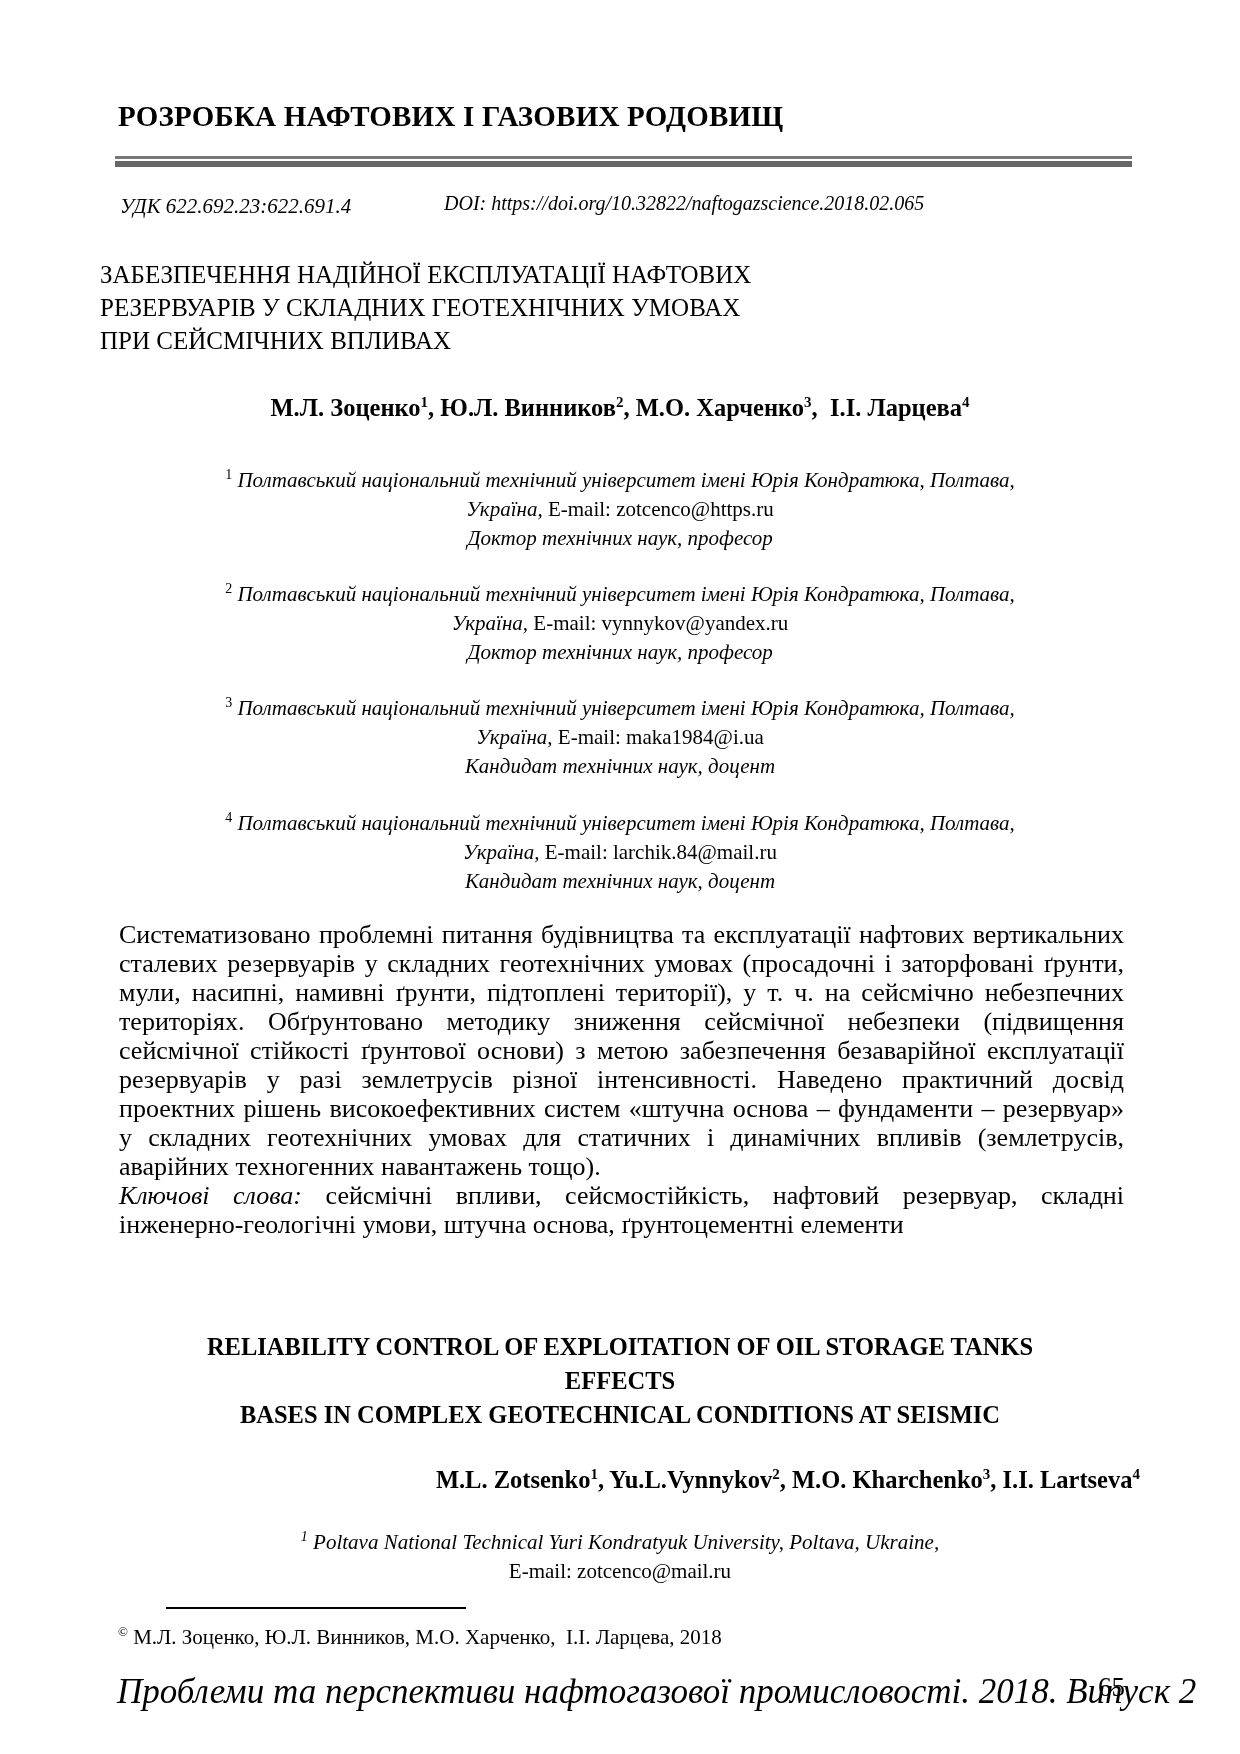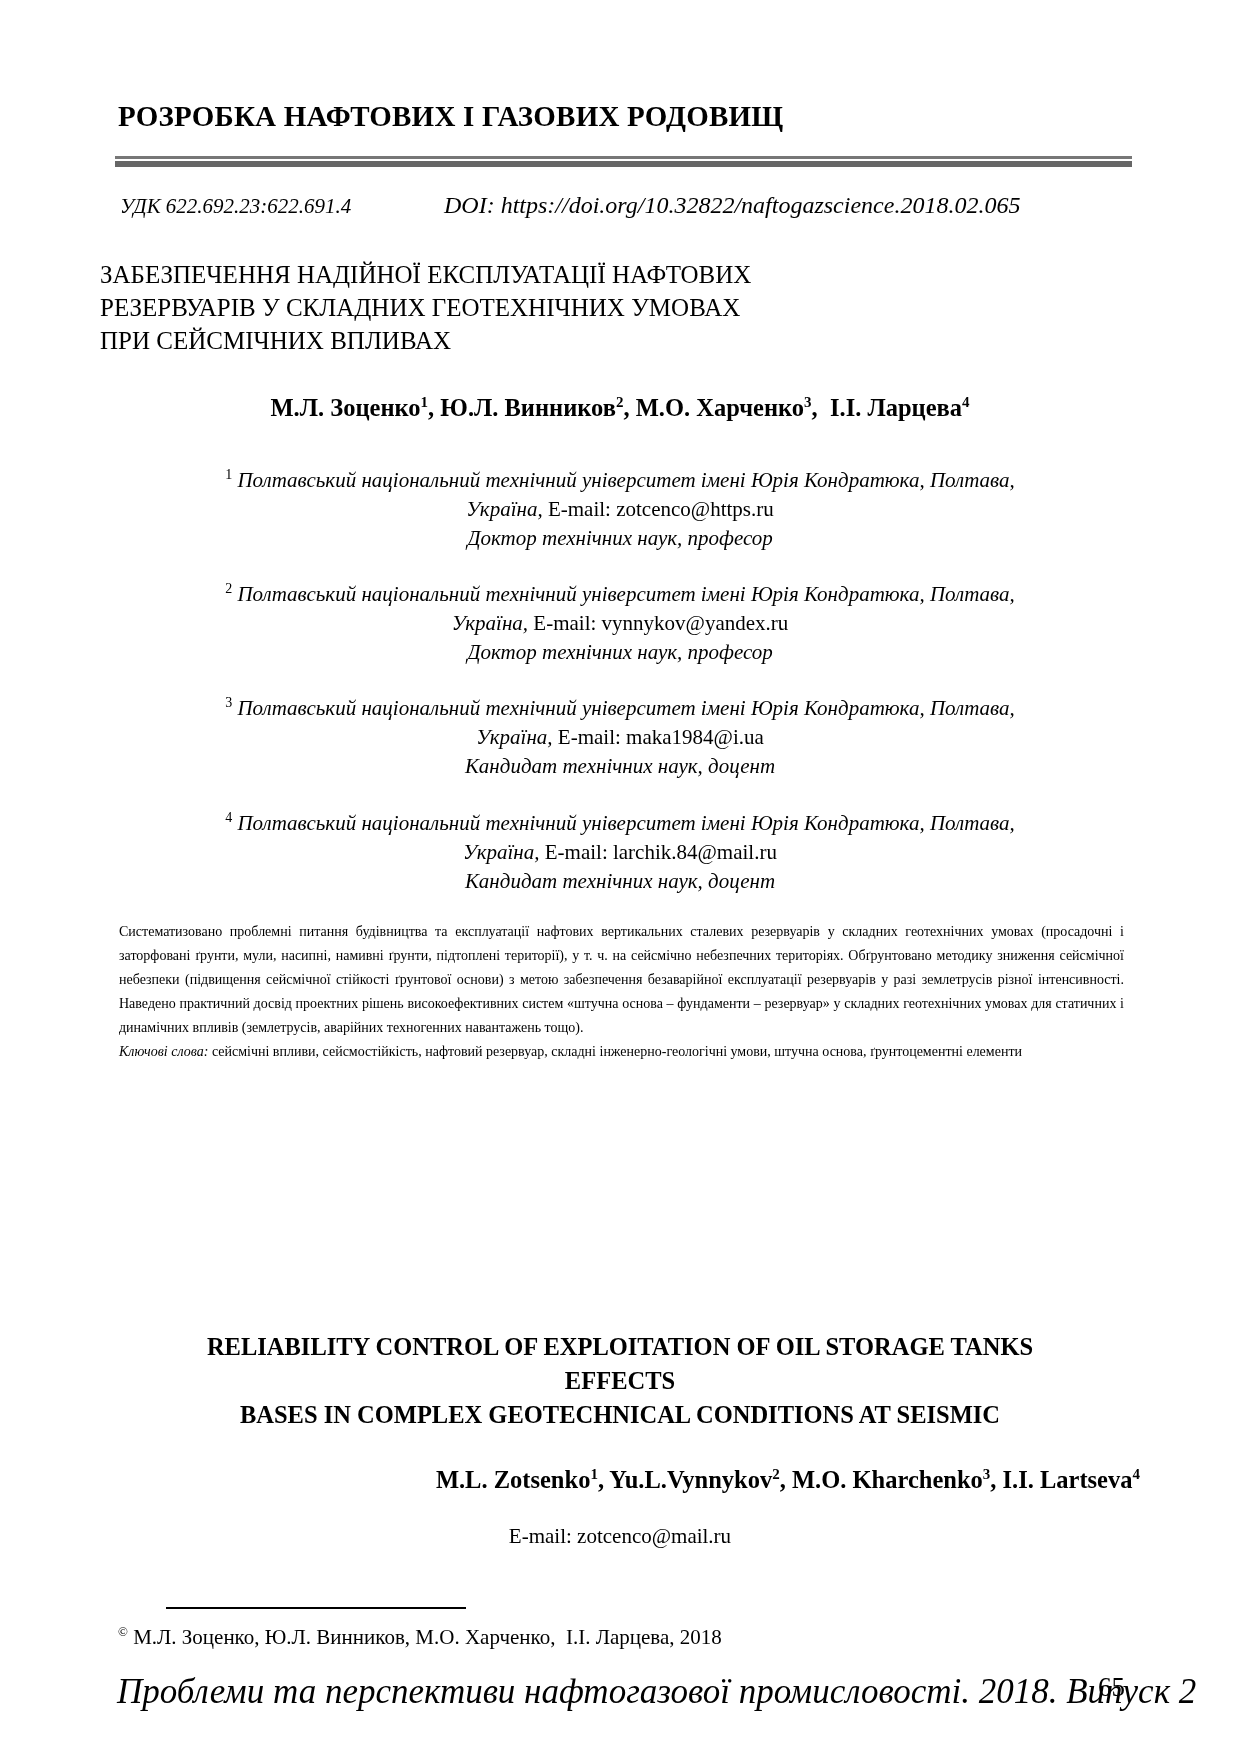--- a/index.html
+++ b/index.html
@@ -6,34 +6,34 @@
   body { width: 1240px; height: 1754px; position: relative; overflow: hidden;
          font-family: "Liberation Serif", serif; color: #000; }
   .page { position: absolute; left: 0; top: 14px; width: 1240px; height: 1754px; }
 
   .section-head { position: absolute; left: 118px; top: 86px; font-weight: bold;
                   font-size: 29px; letter-spacing: 0.2px; }
   .rule-thin { position: absolute; left: 115px; width: 1017px; top: 142px; height: 3px; background: #777; }
   .rule-thick { position: absolute; left: 115px; width: 1017px; top: 147px; height: 6px; background: #666; }
 
   .udk { position: absolute; left: 120px; top: 180px; font-style: italic; font-size: 21px; }
-  .doi { position: absolute; left: 444px; top: 178px; font-style: italic; font-size: 24px; }
+  .doi { position: absolute; left: 444px; top: 178px; font-style: italic; font-size: 20px; }
 
   .title { position: absolute; left: 100px; width: 1040px; top: 244px; text-align: left;
            font-weight: normal; font-size: 25px; line-height: 33px; }
   .authors { position: absolute; left: 100px; width: 1040px; top: 380px; text-align: center;
              font-weight: bold; font-size: 24.5px; }
   .authors sup, .authors-en sup { font-size: 15px; }
 
   .aff { position: absolute; left: 100px; width: 1040px; text-align: center; font-size: 21px; line-height: 29px; }
   .aff .it { font-style: italic; }
   .aff sup { font-size: 14px; font-style: normal; }
 
-  .abstract { position: absolute; left: 119px; width: 1005px; top: 906px; font-size: 14px;
-              line-height: 24px; text-align: justify; }
+  .abstract { position: absolute; left: 119px; width: 1005px; top: 906px; font-size: 26px;
+              line-height: 29px; text-align: justify; }
   .abstract p { margin: 0; }
   .kw-label { font-style: italic; }
 
   .title-en { position: absolute; left: 100px; width: 1040px; top: 1316px; text-align: center;
               font-weight: bold; font-size: 24.5px; line-height: 34px; }
   .authors-en { position: absolute; left: 100px; width: 1040px; top: 1452px; text-align: right;
                 font-weight: bold; font-size: 24.5px; }
   .aff-en { position: absolute; left: 100px; width: 1040px; top: 1508px; text-align: center;
             font-size: 21px; line-height: 29px; }
   .aff-en .it { font-style: italic; }
@@ -101,20 +101,21 @@
     <div>RELIABILITY CONTROL OF EXPLOITATION OF OIL STORAGE TANKS</div>
     <div>EFFECTS</div>
     <div>BASES IN COMPLEX GEOTECHNICAL CONDITIONS AT SEISMIC</div>
   </div>
 
   <div class="authors-en">
     <span>M.L. Zotsenko</span><sup>1</sup><span>, </span><span>Yu.L.Vynnykov</span><sup>2</sup><span>, </span><span>M.O. Kharchenko</span><sup>3</sup><span>, </span><span>I.I. Lartseva</span><sup>4</sup>
   </div>
 
   <div class="aff-en">
+    <div><sup>1</sup> <span class="it">Poltava National Technical Yuri Kondratyuk University, Poltava, Ukraine,</span></div>
     <div>E-mail: zotcenco@mail.ru</div>
   </div>
 
   <div class="fn-rule"></div>
   <div class="copyright"><sup>©</sup><span style="white-space:pre"> М.Л. Зоценко, Ю.Л. Винников, М.О. Харченко,  І.І. Ларцева, 2018</span></div>
 
   <div class="footer-journal">Проблеми та перспективи нафтогазової промисловості. 2018. Випуск 2</div>
   <div class="page-num">65</div>
 </div>
 

